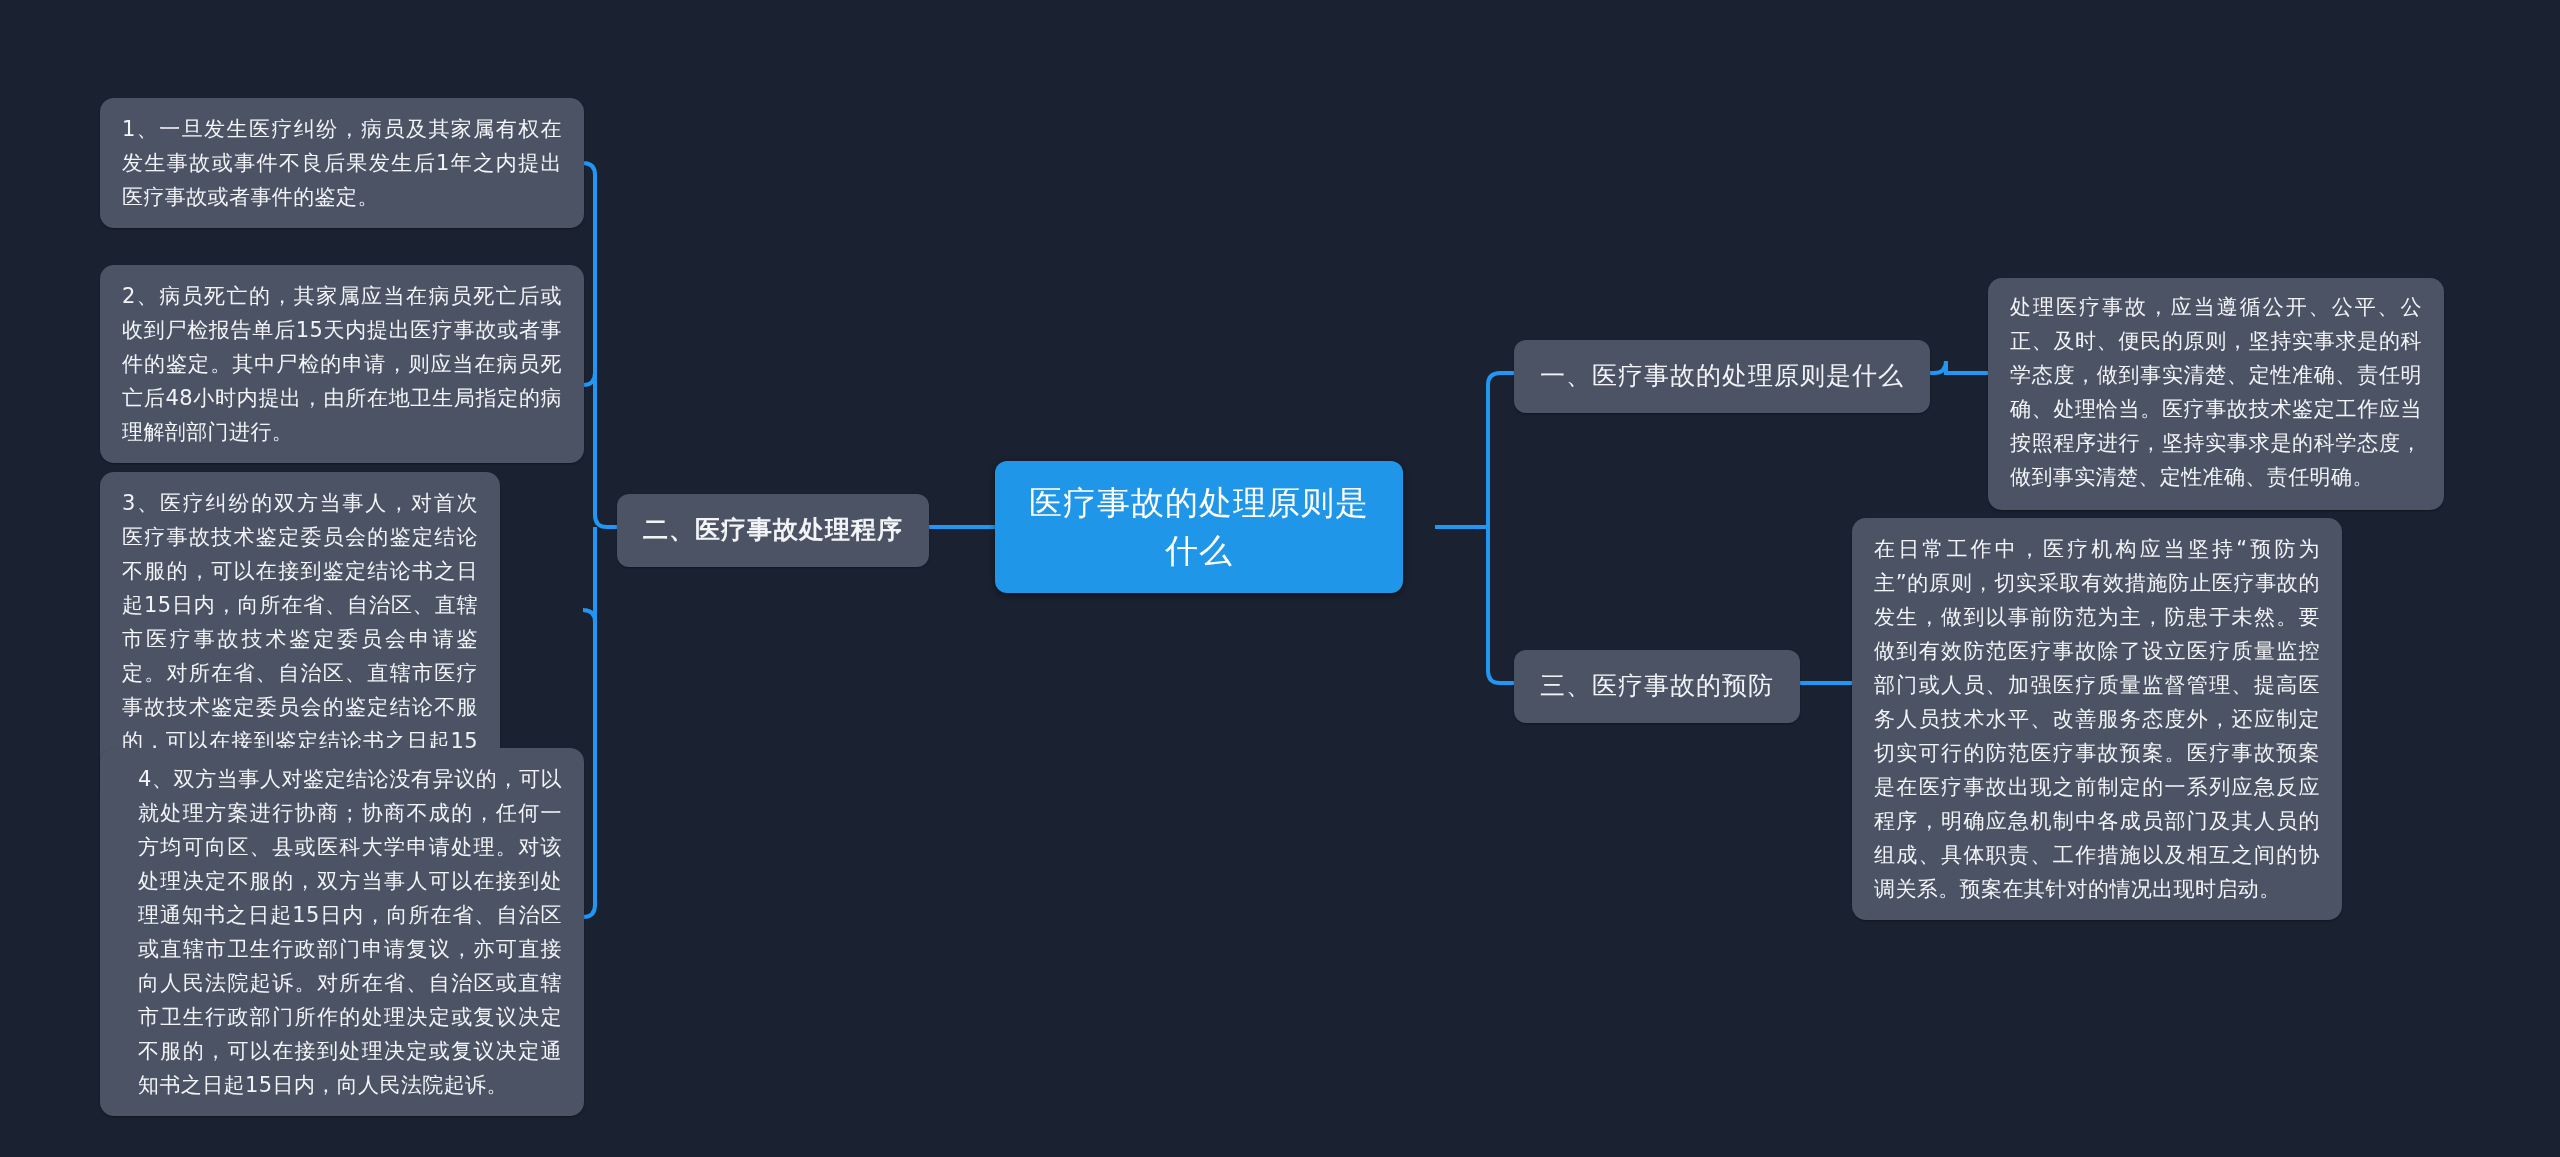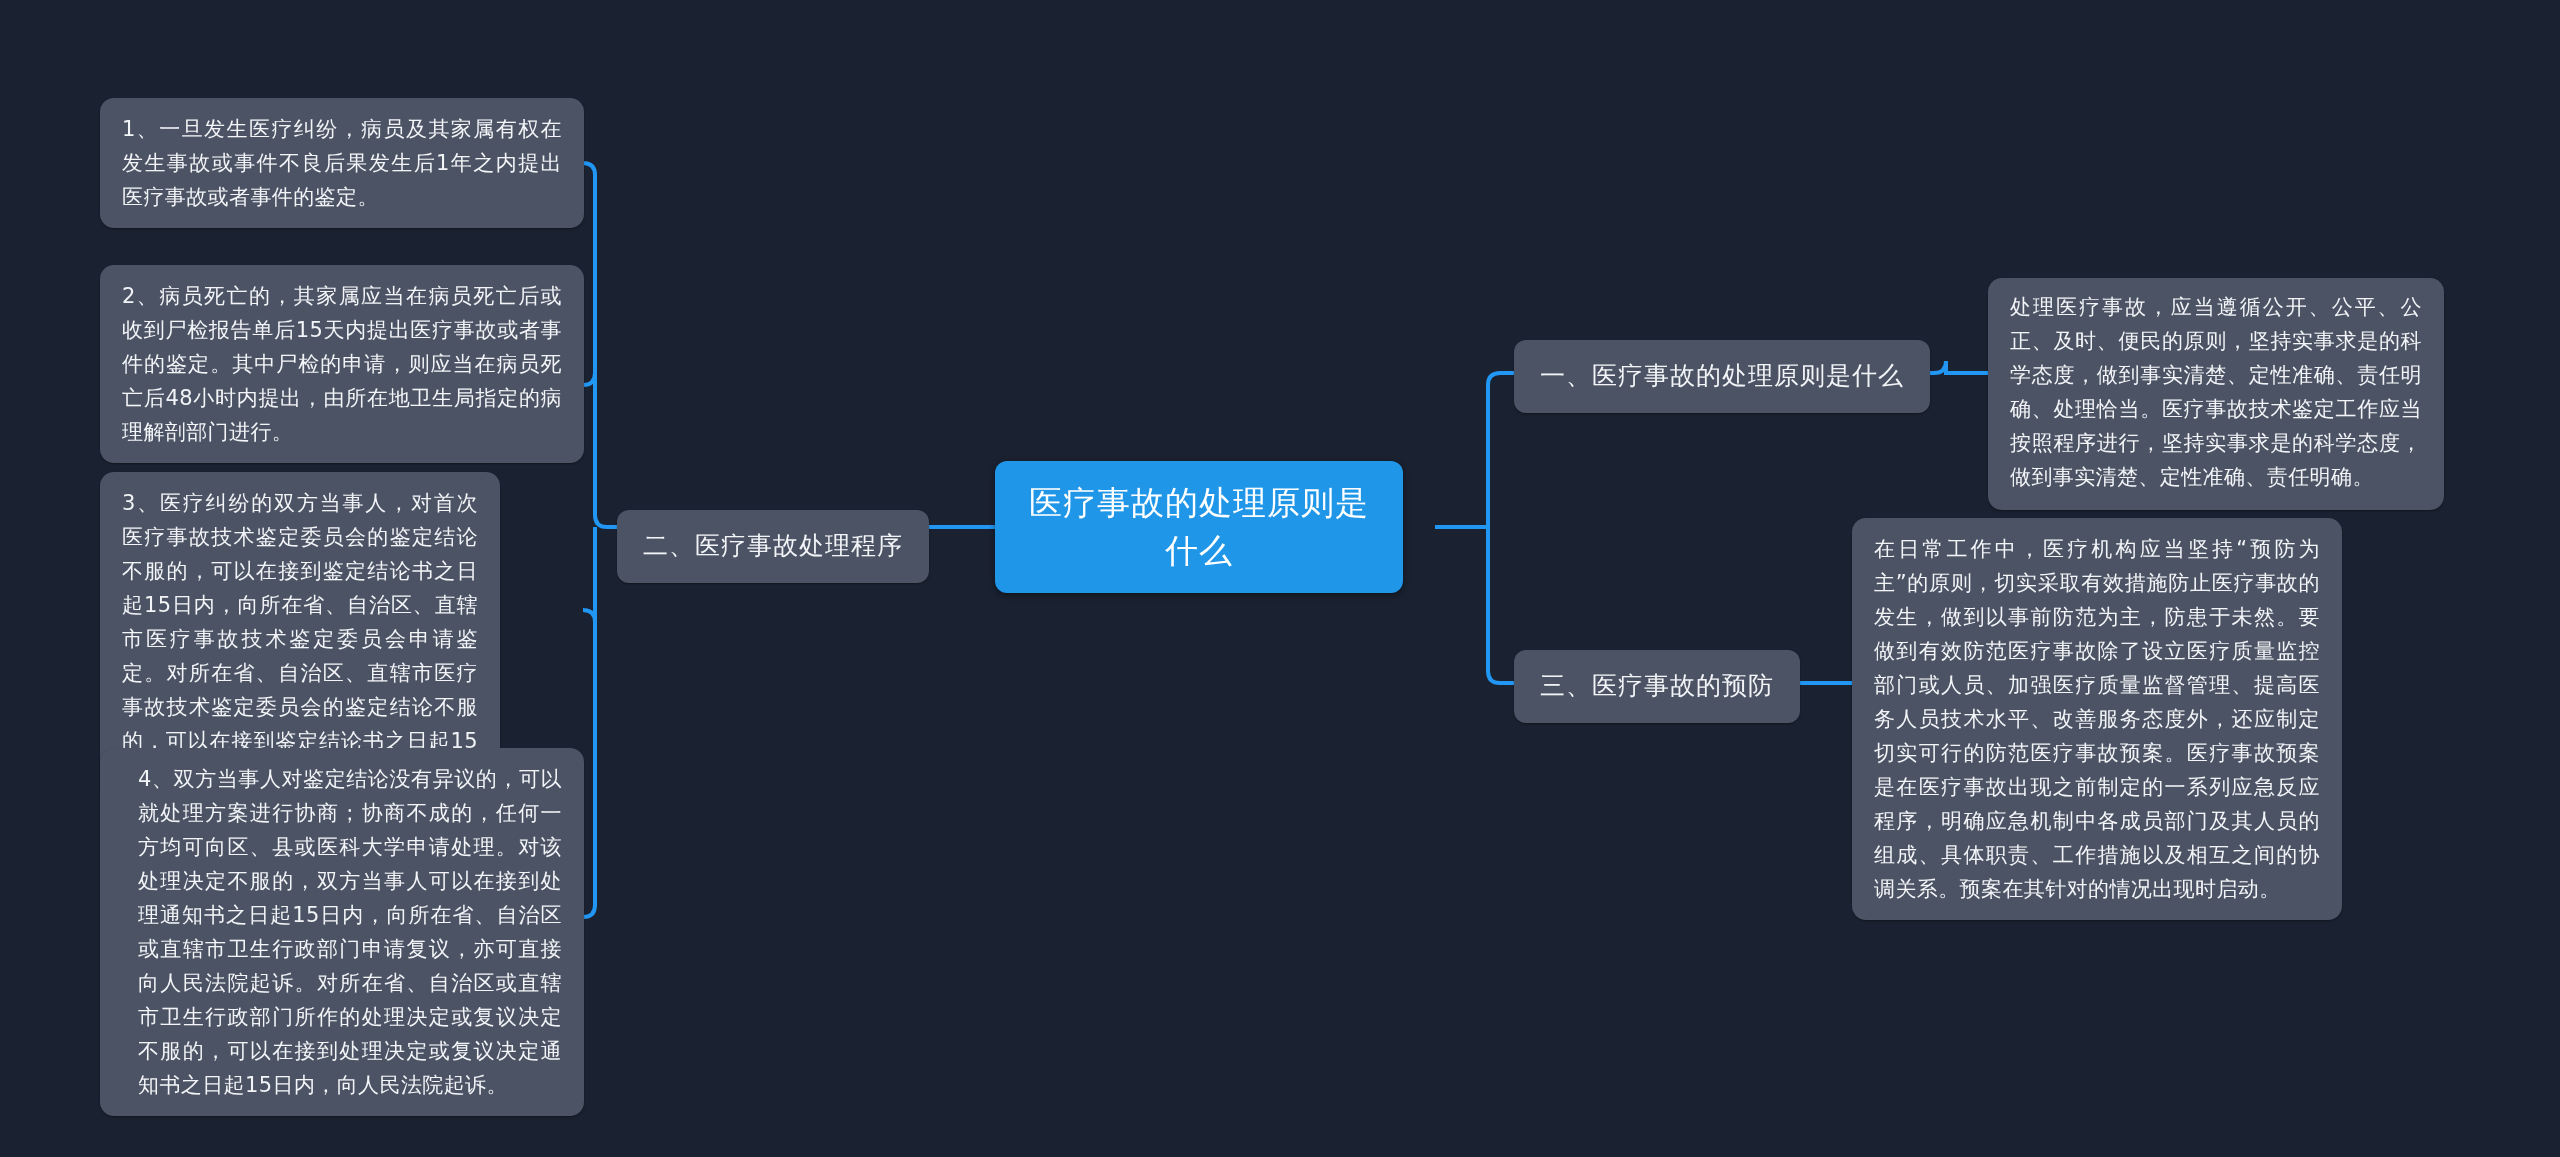--- a/index.html
+++ b/index.html
@@ -88,21 +88,21 @@
     box-shadow: 0 2px 6px rgba(0,0,0,0.45);
   }
 
   
   #leaf0 { left: 100px;  top: 98px;  width: 484px; }
   #leaf1 { left: 100px;  top: 265px; width: 484px; }
   #leaf2 { left: 100px;  top: 472px; width: 400px; }
   #leaf3 { left: 100px;  top: 748px; width: 484px; padding-left: 38px; }
 
   
-  #branch-left { left: 617px; top: 510px; }
+  #branch-left { left: 617px; top: 494px; font-weight: bold; }
 
   
   #center-node { left: 995px; top: 461px; width: 408px; height: 132px; }
 
   
   #branch-r0 { left: 1514px; top: 340px; }
   #branch-r1 { left: 1514px; top: 650px; }
 
   
   #rleaf0 { left: 1988px; top: 278px; width: 456px; font-family: Liberation Mono, monospace; }

